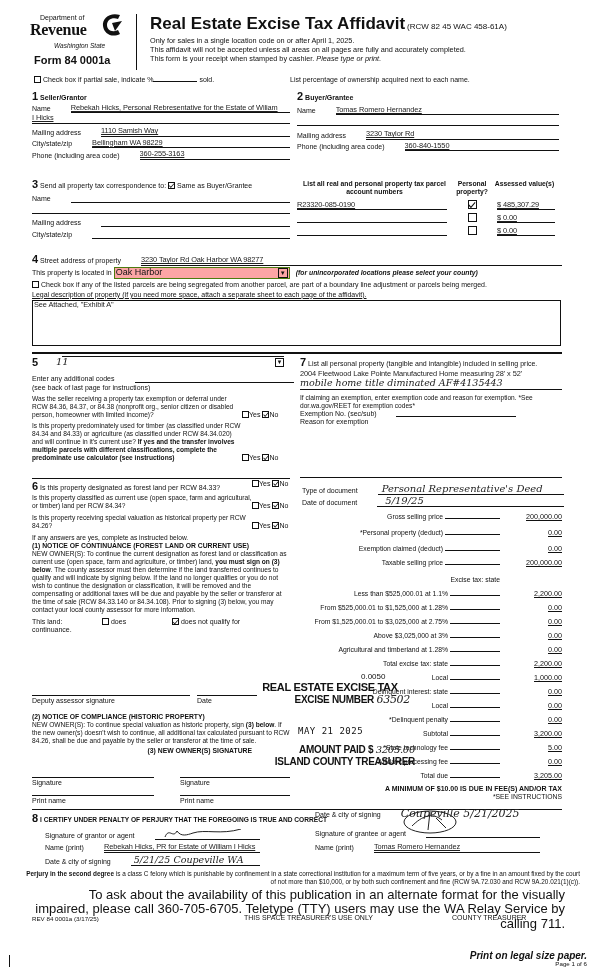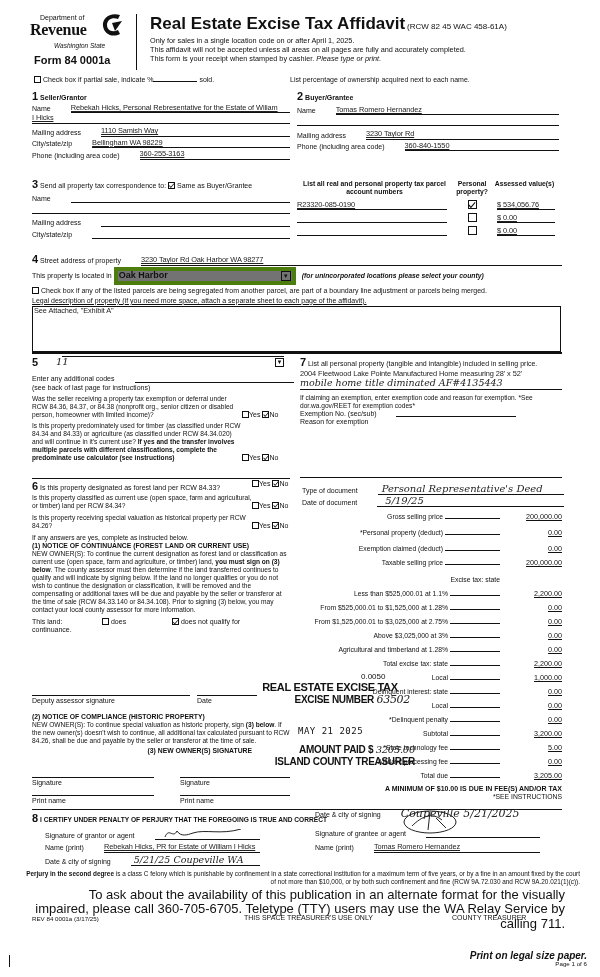--- a/index.html
+++ b/index.html
@@ -17,21 +17,21 @@
   .line { position:absolute; border-top:1px solid #111; height:0; }
   .thick { border-top-width:2px; }
   .row { position:absolute; display:flex; align-items:flex-end; }
   .row .lbl { white-space:nowrap; }
   .row .val { flex:1; border-bottom:1px solid #111; margin-left:20px; min-height:8px; white-space:nowrap; overflow:hidden; }
   .tax .lbl { flex:0 0 auto; }
   .tax { position:absolute; left:300px; width:262px; display:flex; justify-content:flex-end; align-items:flex-end; font-size:6.8px; }
   .tax .dash { width:55px; border-bottom:1px solid #111; margin:0 2px 2px 2px; }
   .tax .amt { width:60px; text-align:right; font-size:7.2px; text-decoration:underline; }
   .stamp { font-family:"Liberation Sans", sans-serif; font-weight:bold; color:#111; letter-spacing:-0.3px; }
-  .select { border:4px solid #4d7c0f; background:#737373; display:flex; align-items:center;font-weight:bold; }
+  .select { border:1px solid #4d7c0f; background:#fca5a5; display:flex; align-items:center; }
   .select .arrow { width:8px; height:8px; border:1px solid #111; margin-left:auto; margin-right:1px; font-size:6px; line-height:8px; text-align:center; }
   .para { font-size:6.6px; line-height:1.22; }
 </style>
 </head>
 <body>
 
 <div class="abs" style="left:30px;top:12px;width:98px;height:40px;">
   <div class="abs" style="left:10px;top:2px;font-size:7px;">Department of</div>
   <div class="abs" style="left:0;top:9px;font-size:16px;font-weight:bold;font-family:'Liberation Serif',serif;letter-spacing:-0.3px;">Revenue</div>
   <div class="abs" style="left:24px;top:30px;font-size:6.5px;font-style:italic;">Washington State</div>
@@ -116,21 +116,21 @@
 
 <div class="abs" style="left:297px;top:180px;width:265px;">
   <div style="display:flex;font-weight:bold;text-align:center;font-size:6.8px;line-height:1.2;">
     <div style="width:155px;">List all real and personal property tax parcel account numbers</div>
     <div style="width:40px;">Personal property?</div>
     <div style="width:65px;">Assessed value(s)</div>
   </div>
   <div style="display:flex;align-items:flex-end;margin-top:3px;height:11px;">
     <div class="u fill" style="width:150px;margin-right:5px;">R23320-085-0190</div>
     <div style="width:40px;text-align:center;"><span class="cb on" style="width:9px;height:9px;"></span></div>
-    <div class="u fill" style="width:58px;margin-left:5px;">$ 534,056.76</div>
+    <div class="u fill" style="width:58px;margin-left:5px;">$ 485,307.29</div>
   </div>
   <div style="display:flex;align-items:flex-end;height:11px;margin-top:2px;">
     <div class="u" style="width:150px;margin-right:5px;height:8px;"></div>
     <div style="width:40px;text-align:center;"><span class="cb" style="width:9px;height:9px;"></span></div>
     <div class="u fill" style="width:58px;margin-left:5px;">$ 0.00</div>
   </div>
   <div style="display:flex;align-items:flex-end;height:11px;margin-top:2px;">
     <div class="u" style="width:150px;margin-right:5px;height:8px;"></div>
     <div style="width:40px;text-align:center;"><span class="cb" style="width:9px;height:9px;"></span></div>
     <div class="u fill" style="width:58px;margin-left:5px;">$ 0.00</div>

